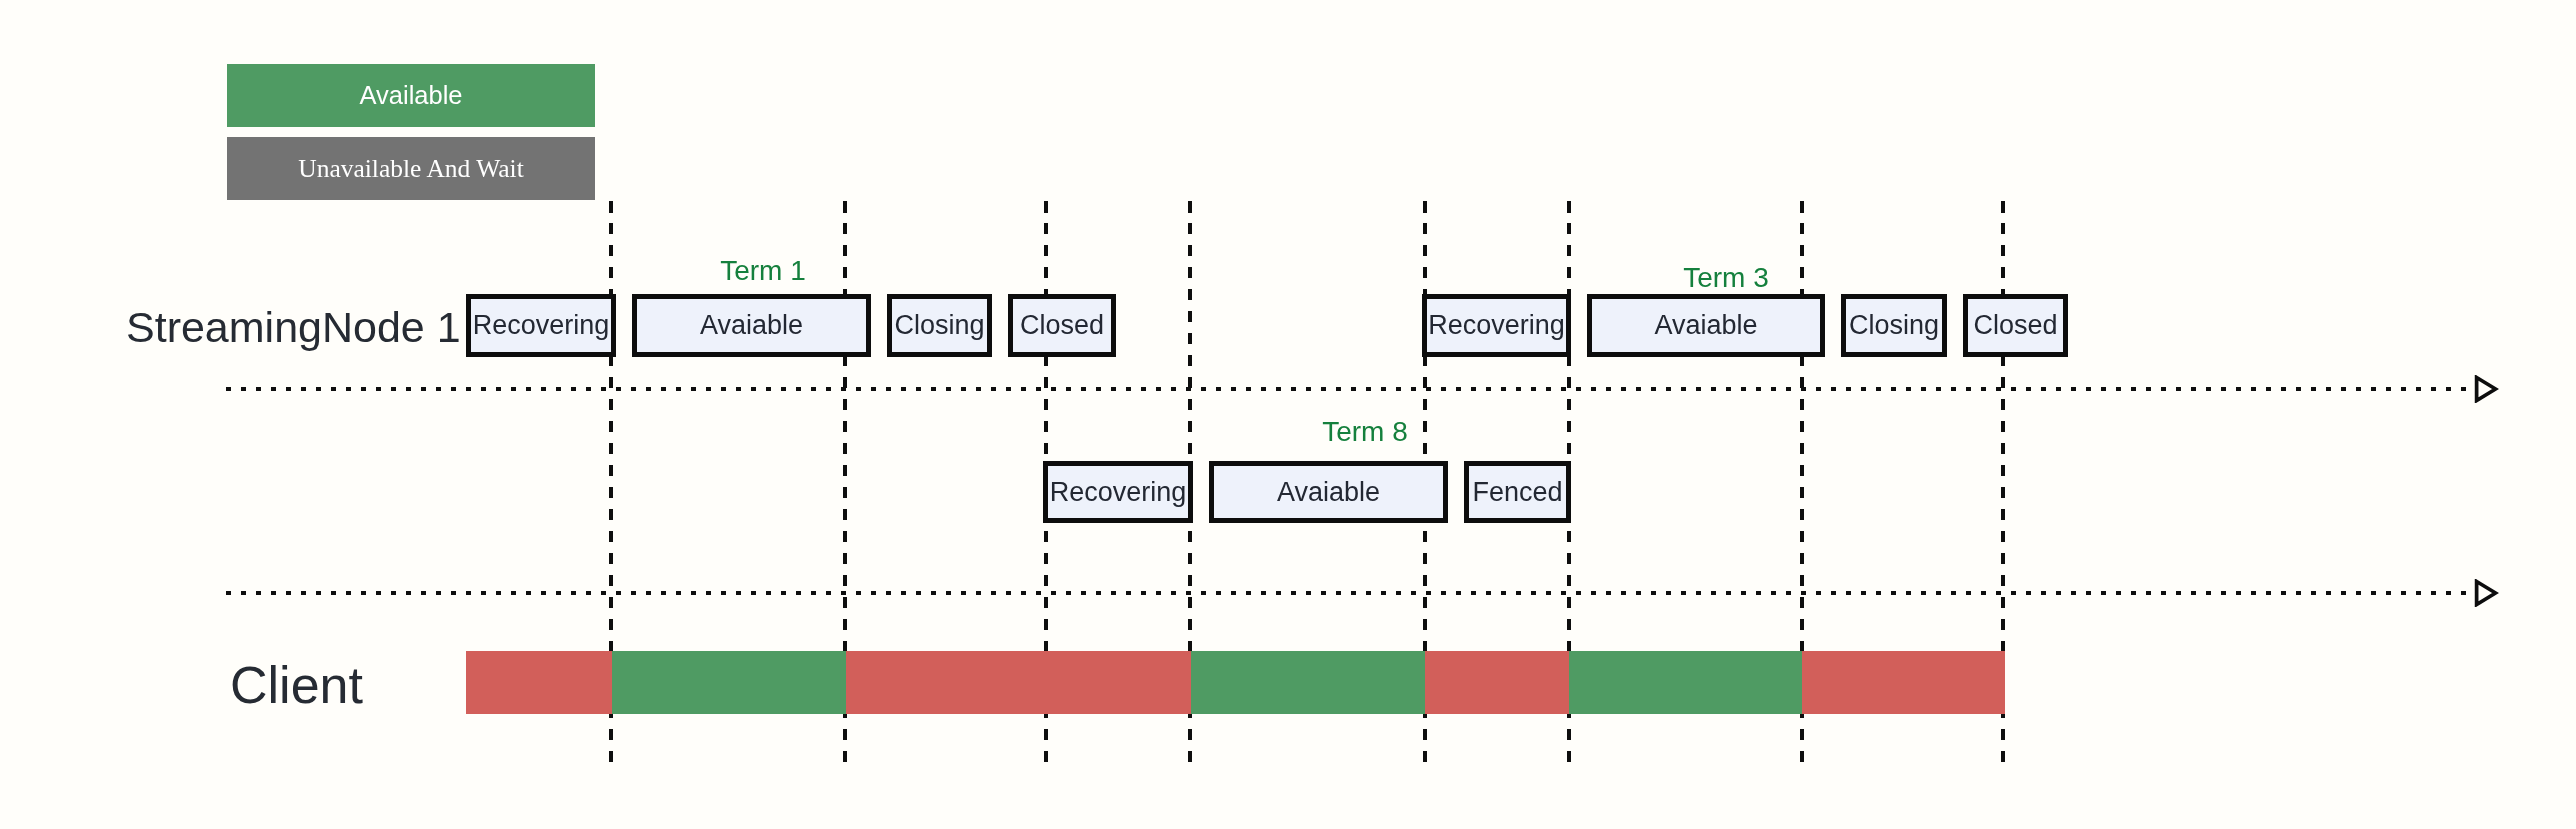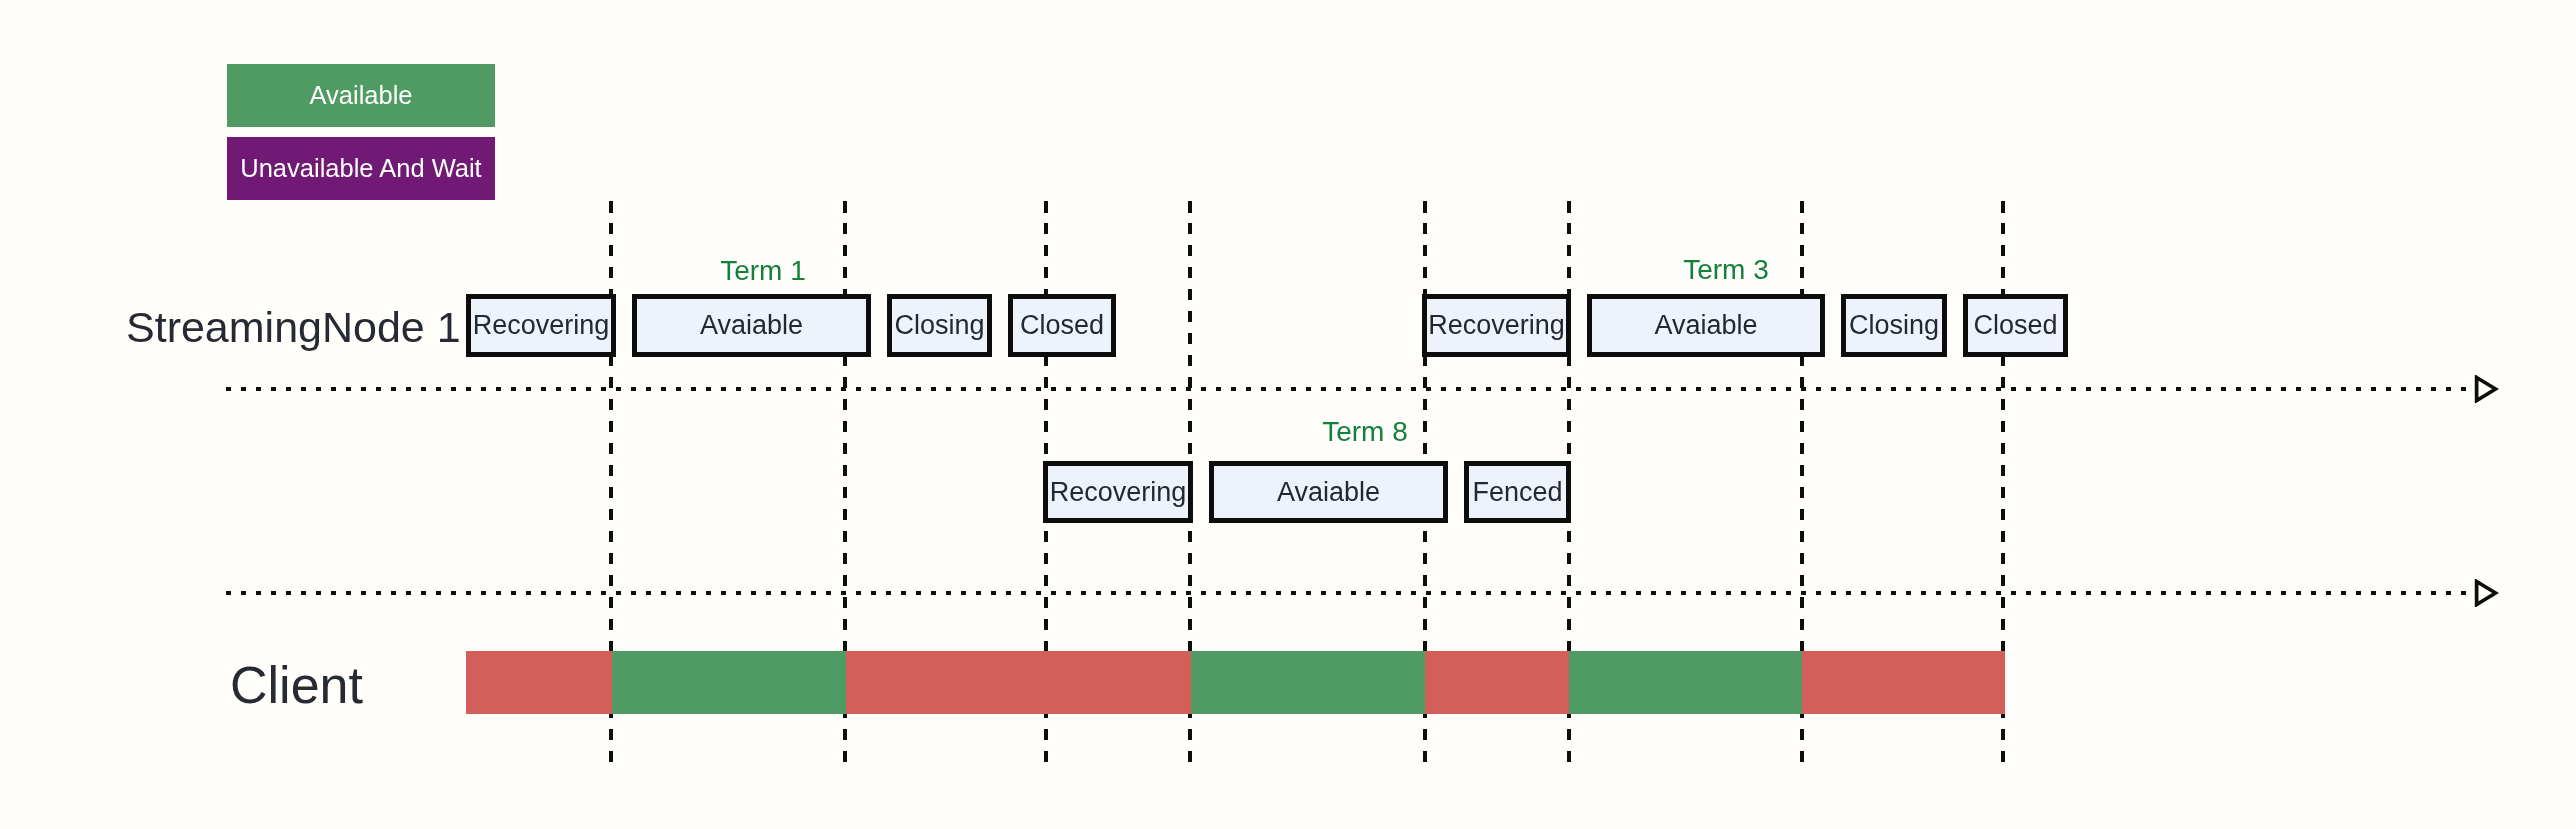--- a/index.html
+++ b/index.html
@@ -9,30 +9,30 @@
     height: 829px;
     background: #fffefa;
     font-family: "Liberation Sans", sans-serif;
     overflow: hidden;
   }
 
   
   .legend-box {
     position: absolute;
     left: 227px;
-    width: 268px;
+    width: 368px;
     height: 63px;
     display: flex;
     align-items: center;
     justify-content: center;
     color: #ffffff;
     font-size: 25.5px;
   }
   .legend-available   { top: 64px;  background: #4f9b63; }
-  .legend-unavailable { top: 137px; background: #701a75; }
+  .legend-unavailable { top: 137px; background: #737373; font-family: Liberation Serif, serif; }
 
   
   .vline {
     position: absolute;
     top: 201px;
     height: 561px;
     width: 4.1px;
     background-image: repeating-linear-gradient(to bottom, #0e0e0e 0px 11.5px, transparent 11.5px 22px);
   }
   .hline {
@@ -114,21 +114,21 @@
   <div class="hline" style="top:591px"></div>
   <svg class="arrowhead" style="top:579px" viewBox="0 0 30 34">
     <path d="M3,3 L26,17 L3,31 Z" fill="#fffefa" stroke="#0d0d0d" stroke-width="4.5" stroke-linejoin="miter"></path>
   </svg>
 
   <div class="row-label" style="left:126px; top:327px">StreamingNode 1</div>
   <div class="row-label" style="left:230px; top:685px; font-size:52px">Client</div>
 
   <div class="term-label" style="left:763px;  top:271px">Term 1</div>
   <div class="term-label" style="left:1365px; top:432px">Term 8</div>
-  <div class="term-label" style="left:1726px; top:270px">Term 3</div>
+  <div class="term-label" style="left:1726px; top:278px">Term 3</div>
 
   <div class="term-group" style="left:466px; top:294px">
     <div class="state-box" style="width:150px; height:63px">Recovering</div>
     <div class="state-box" style="width:239px; height:63px">Avaiable</div>
     <div class="state-box" style="width:105px; height:63px">Closing</div>
     <div class="state-box" style="width:108px; height:63px">Closed</div>
   </div>
 
   <div class="term-group" style="left:1043px; top:461px">
     <div class="state-box" style="width:150px; height:62px">Recovering</div>

